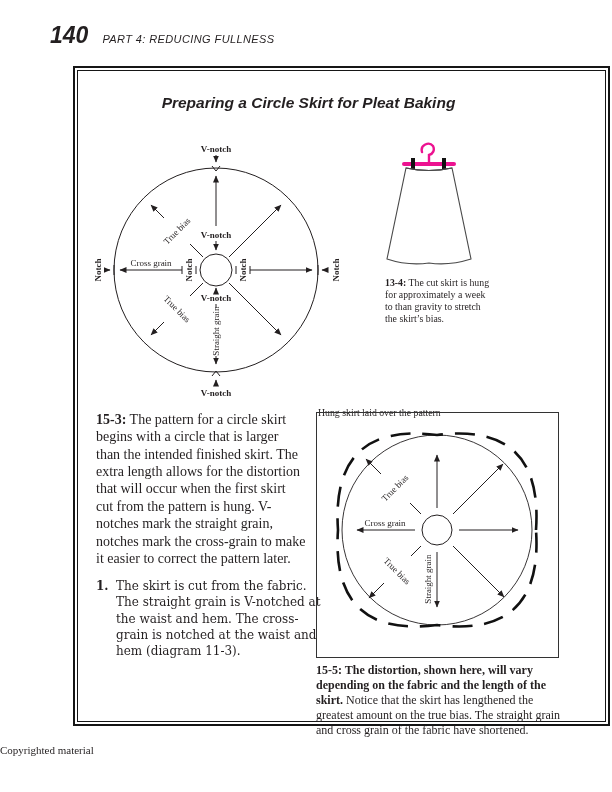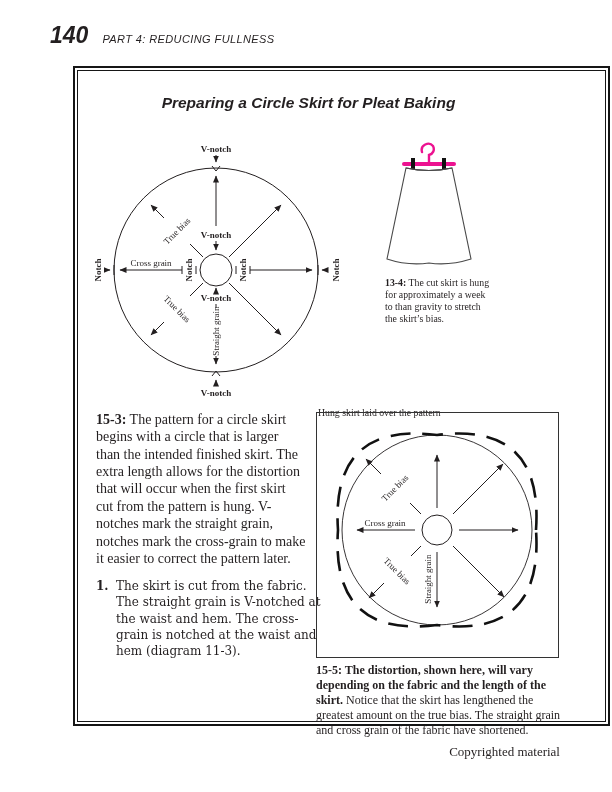--- a/index.html
+++ b/index.html
@@ -32,21 +32,21 @@
 
   .bodytxt{position:absolute;left:96px;top:514px;width:220px;
       font-family:"DejaVu Serif",serif;font-size:12px;line-height:1.36;}
   .listitem{position:absolute;left:96px;top:578px;width:226px;
       font-family:"DejaVu Serif",serif;font-size:12px;line-height:1.36;display:flex;}
   .listitem .n{font-weight:bold;width:20px;flex:0 0 20px;}
 
   .ov-head{position:absolute;left:318px;top:399px;font-size:9.8px;margin-top:8px;}
   .ov-box{position:absolute;left:316px;top:412px;width:243px;height:246px;border:1px solid #333;box-sizing:border-box;}
 
-  .footer{position:absolute;left:0;top:744px;width:560px;text-align:right;font-size:13px;}
+  .footer{position:absolute;left:0;top:744px;width:560px;text-align:left;font-size:11px;}
 </style>
 </head>
 <body>
 
 <div class="page">
 
   <div class="hdr">
     <span class="num">140</span>
     <span class="part">PART 4: REDUCING FULLNESS</span>
   </div>

